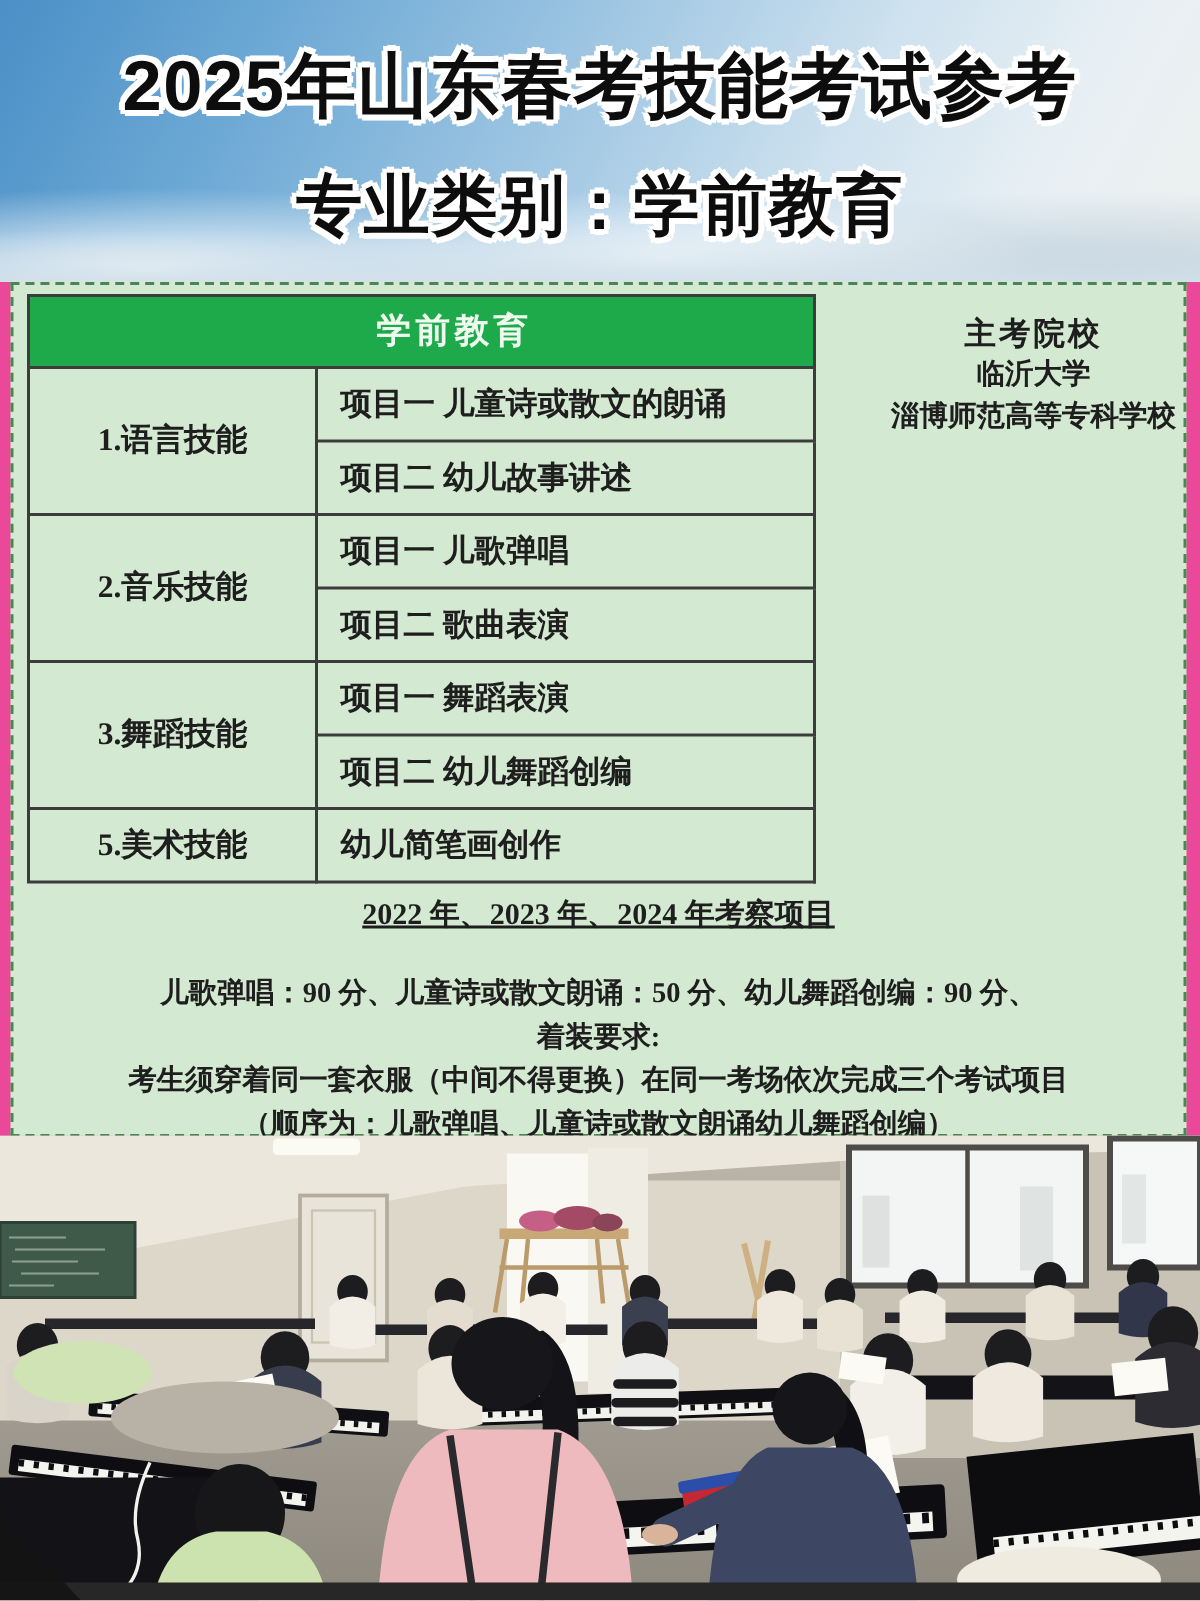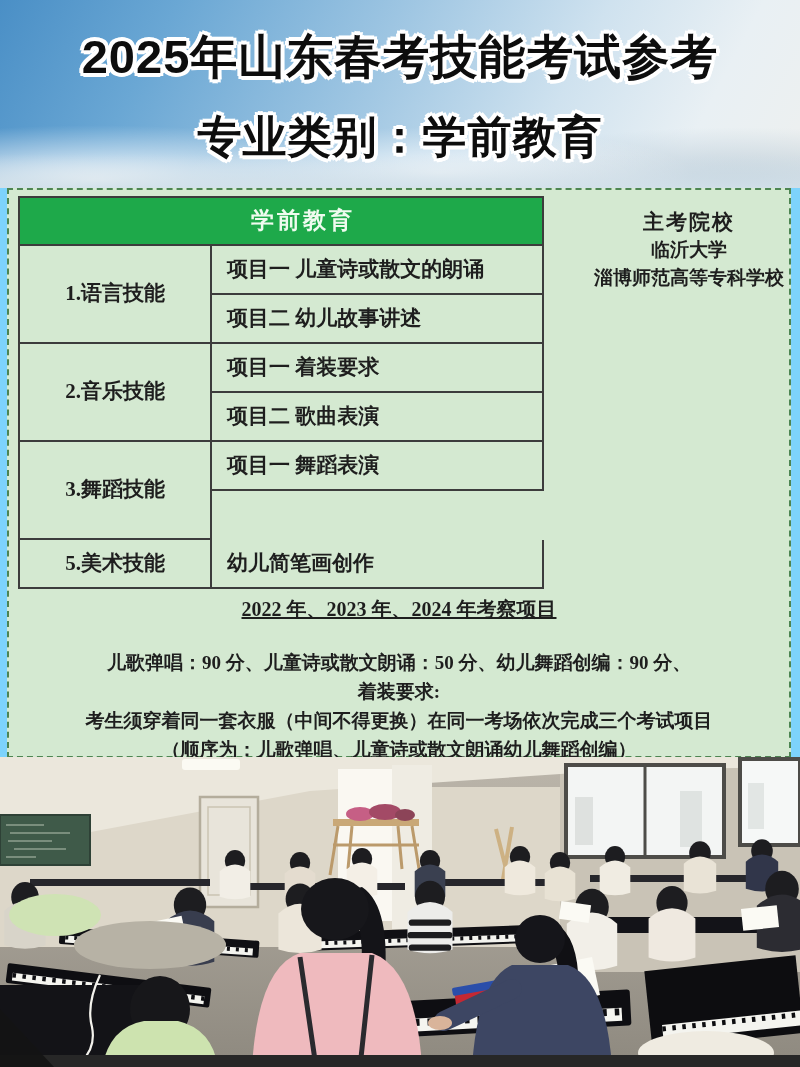--- a/index.html
+++ b/index.html
@@ -4,21 +4,21 @@
 <style>
   :root{
     --header-green:#1ea94a;
     --panel-green:#d4e9d1;
     --border-dark:#3c3c3c;
     --dashed-green:#4d8552;
     --title-black:#0d0d0d;
   }
   html,body{margin:0;padding:0;}
   body{font-family:"Liberation Serif","DejaVu Serif",serif;}
-  .poster{position:relative;width:800px;height:1067px;overflow:hidden;background:#7dd3fc;}
+  .poster{position:relative;width:800px;height:1067px;overflow:hidden;background:#ec4899;}
 
   
   .sky{
     position:absolute;left:0;top:0;width:800px;height:188px;
     background:
       radial-gradient(55% 42% at 12% 96%, rgba(255,255,255,.95), rgba(255,255,255,0) 70%),
       radial-gradient(45% 35% at 55% 92%, rgba(255,255,255,.8), rgba(255,255,255,0) 70%),
       radial-gradient(50% 45% at 92% 100%, rgba(178,197,211,.85), rgba(178,197,211,0) 72%),
       linear-gradient(118deg,#4a8fc6 0%,#6aa7d4 20%,#9dc5e2 45%,#cfe2ef 68%,#e9f0f4 85%,#edf0ef 100%);
   }
@@ -95,25 +95,26 @@
 
   <div class="panel">
     <div class="tbl">
       <div class="cell head">学前教育</div>
 
       <div class="cell cat sp23">1.语言技能</div>
       <div class="cell item gr2">项目一 儿童诗或散文的朗诵</div>
       <div class="cell item gr3">项目二 幼儿故事讲述</div>
 
       <div class="cell cat sp45">2.音乐技能</div>
-      <div class="cell item gr4">项目一 着装要求</div>
+      <div class="cell item gr4">项目一 儿歌弹唱</div>
       <div class="cell item gr5">项目二 歌曲表演</div>
 
       <div class="cell cat sp67">3.舞蹈技能</div>
       <div class="cell item gr6">项目一 舞蹈表演</div>
+      <div class="cell item gr7">项目二 幼儿舞蹈创编</div>
 
       <div class="cell cat gr8">5.美术技能</div>
       <div class="cell item gr8">幼儿简笔画创作</div>
     </div>
 
     <div class="hostcol">
       <div class="hosthead">主考院校</div>
       <div class="schools">
         <div>临沂大学</div>
         <div>淄博师范高等专科学校</div>

